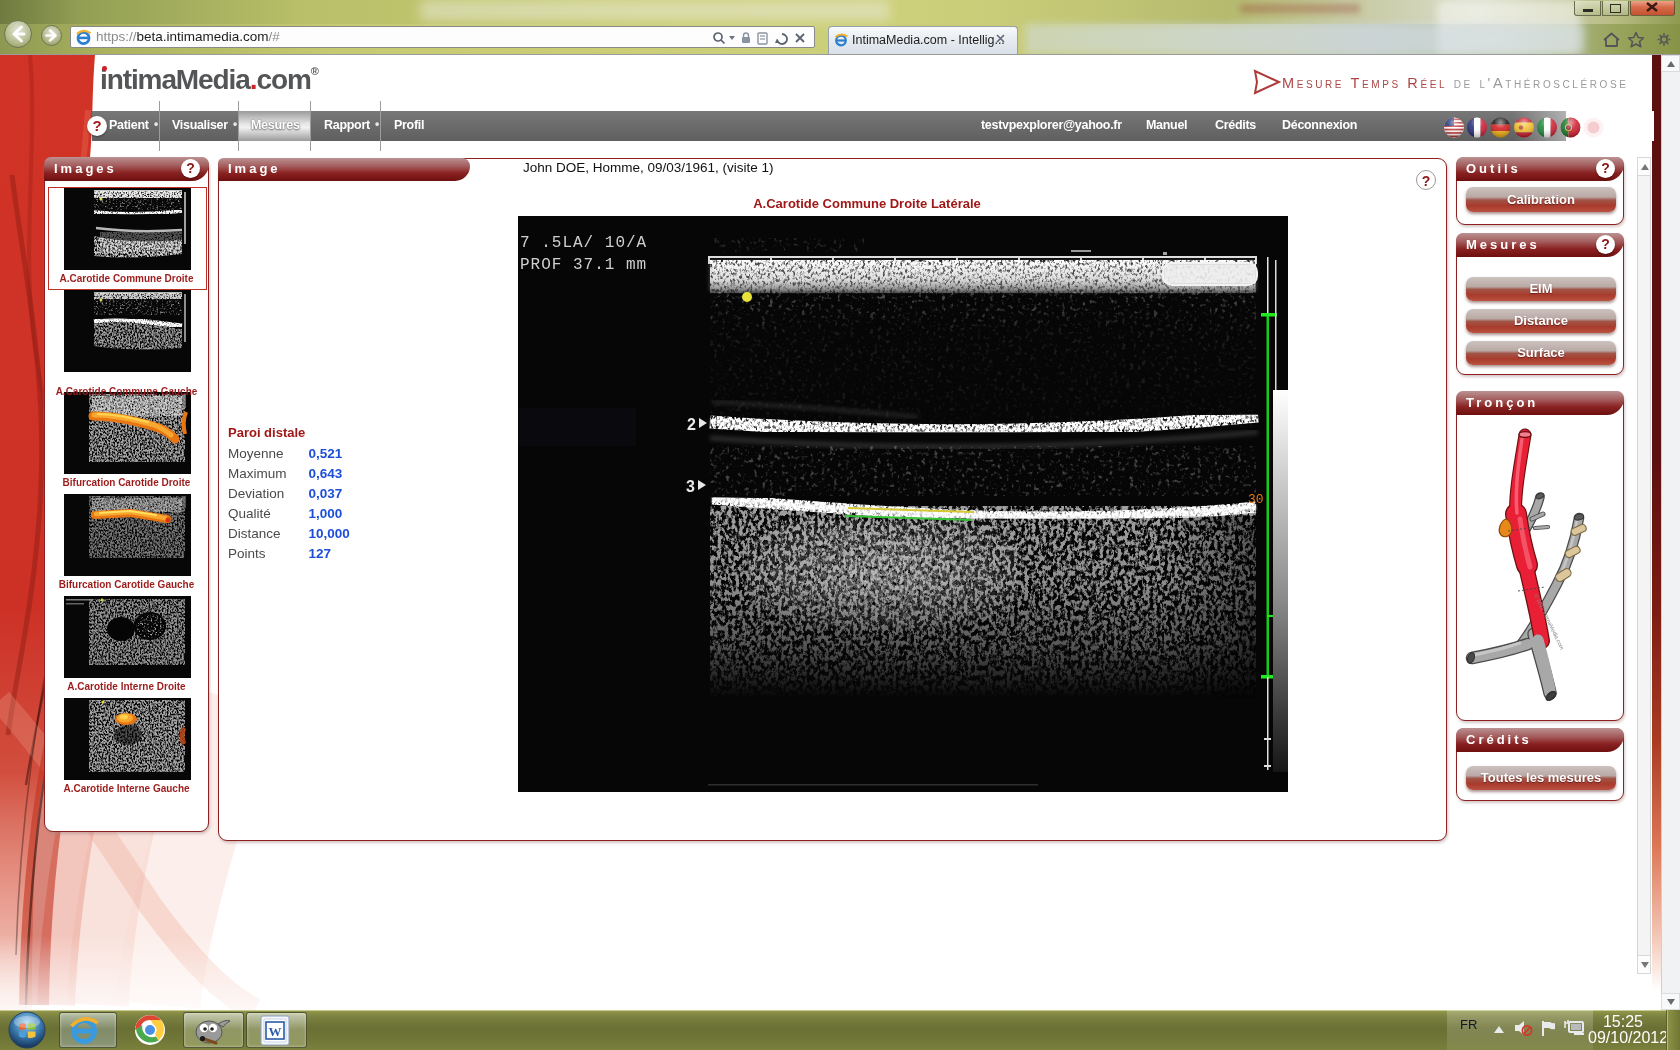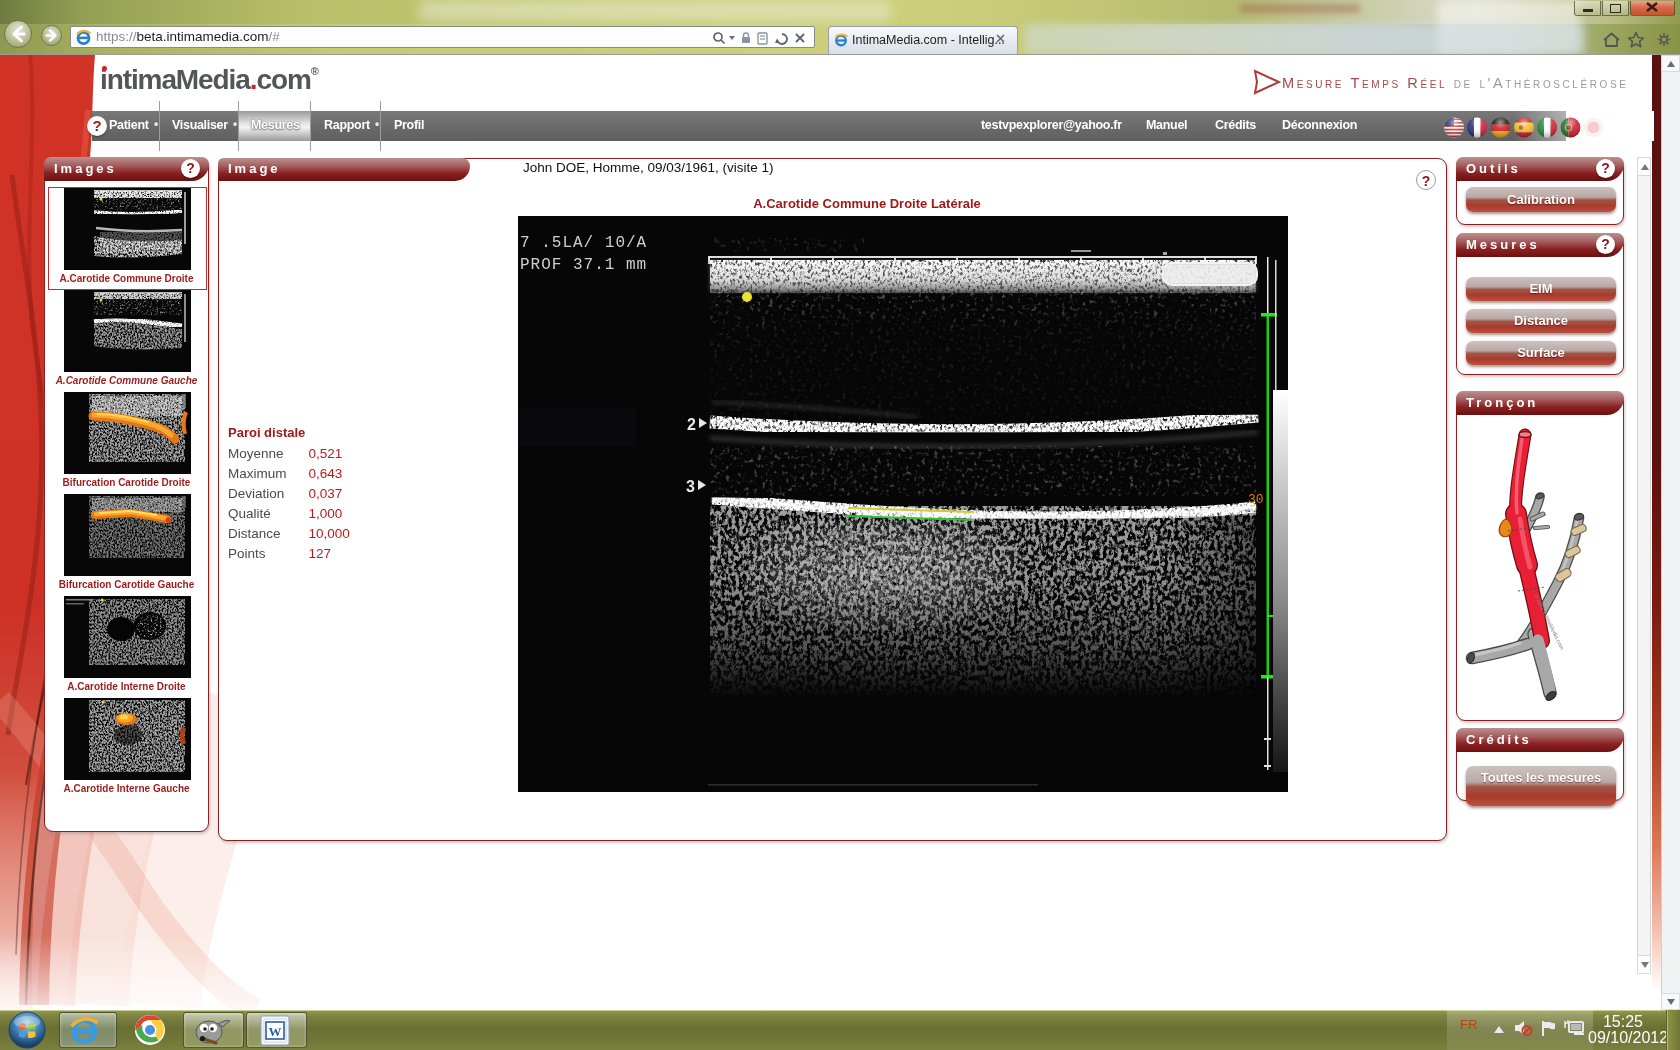--- a/index.html
+++ b/index.html
@@ -44,38 +44,38 @@
 #imagesPanel{left:44px;top:157px;width:165px;height:675px;}
 #imagePanel{left:218px;top:158px;width:1229px;height:683px;}
 #imgtab{position:absolute;left:-1px;top:-1px;width:252px;height:23px;background:linear-gradient(#bb9292 0%,#a45c5c 36%,#8a2222 66%,#6e0f0f 100%);border-radius:9px 14px 26px 0;color:#fff;font-weight:bold;font-size:13px;letter-spacing:3px;padding-left:10px;line-height:22px;box-sizing:border-box;}
 #patientinfo{left:523px;top:160px;font-size:13.5px;color:#111;}
 #imgq{left:1416px;top:170px;width:20px;height:20px;border-radius:50%;background:#fff;border:1px solid #999;color:#8c1616;font-weight:bold;font-size:14px;text-align:center;line-height:20px;box-sizing:border-box;}
 #ustitle{left:218px;top:196px;width:1298px;text-align:center;font-size:13px;font-weight:bold;color:#a01818;}
 #stats{left:228px;top:425px;font-size:13.5px;color:#444;}
 #stats .hd{color:#a01818;font-weight:bold;font-size:13px;margin-bottom:6px;}
 #stats table{border-collapse:collapse;font-size:13.5px;color:#4a4a4a;}
 #stats td{padding:0 0 5px 0;}
-#stats td.v{padding-left:22px;color:#b91c1c;}
+#stats td.v{padding-left:22px;color:#1d4ed8;font-weight:bold;}
 .thumbcap{position:absolute;left:44px;width:165px;text-align:center;font-size:10px;font-weight:bold;color:#9c1c1c;}
 #selbox{left:48px;top:187px;width:157px;height:101px;border:1px solid #c03028;}
 #outils{left:1456px;top:157px;width:168px;height:68px;}
 #mesures{left:1456px;top:233px;width:168px;height:142px;}
 #troncon{left:1456px;top:391px;width:168px;height:330px;}
 #donnees{left:1456px;top:728px;width:168px;height:73px;}
 #innersb{left:1637px;top:157px;width:14px;height:817px;background:#f4f4f4;border:1px solid #d4d4d4;box-sizing:border-box;}
 .sbbtn{position:absolute;left:0;width:14px;height:19px;background:#fdfdfd;border:1px solid #d8d8d8;box-sizing:border-box;}
 #iesb{left:1661px;top:55px;width:19px;height:955px;background:#f1f2f3;border-left:1px solid #cfcfcf;box-sizing:border-box;}
 .iesbbtn{position:absolute;left:1661px;width:19px;height:17px;background:#f8f9fa;border:1px solid #dcdcdc;box-sizing:border-box;}
 .tri{width:0;height:0;position:absolute;}
 #taskbar{left:0;top:1010px;width:1680px;height:40px;background:linear-gradient(#949a4a 0%,#7a8040 18%,#6a7034 45%,#6f7536 70%,#7a803c 100%);}
 #taskbar::before{content:"";position:absolute;left:0;top:0;width:1680px;height:1px;background:#c9cc92;}
 .tbtn{position:absolute;top:1012px;height:36px;border-radius:3px;border:1px solid rgba(60,65,30,0.8);background:linear-gradient(rgba(245,248,252,0.6),rgba(215,222,190,0.35) 50%,rgba(190,198,150,0.4));box-sizing:border-box;box-shadow:inset 0 0 3px rgba(255,255,255,0.5);}
 #trayglass{left:1447px;top:1010px;width:146px;height:40px;background:linear-gradient(rgba(255,255,255,0.22),rgba(255,255,255,0.08));}
 #clock{left:1588px;top:1014px;width:70px;text-align:center;font-size:16px;color:#fdfdfd;line-height:16px;}
-#fr{left:1460px;top:1017px;font-size:13px;color:#c2410c;}
+#fr{left:1460px;top:1017px;font-size:13px;color:#0f172a;}
 #showdesk{left:1666px;top:1010px;width:14px;height:40px;background:linear-gradient(90deg,#8d9448,#717733);border-left:1px solid #5c6128;box-shadow:inset 1px 0 0 rgba(255,255,255,0.35);box-sizing:border-box;}
 .trayico{position:absolute;top:1019px;}
 </style>
 </head>
 <body>
 
 <div class="abs" id="chrome"></div>
 <div class="abs" id="chromerow2"></div>
 <div class="abs" id="blurwin2"></div>
 <div class="abs" id="blurwin"></div>
@@ -380,21 +380,21 @@
       <rect x="25" y="2" width="96" height="72" fill="#fff" opacity="0.85"></rect>
     </g>
 <ellipse cx="64" cy="37" rx="14" ry="10" fill="#060607" opacity="0.55"></ellipse>
 <ellipse cx="62" cy="21" rx="11" ry="6" fill="#e87612"></ellipse>
 <ellipse cx="61" cy="20" rx="8" ry="4.5" fill="#f8a830"></ellipse>
 <ellipse cx="60" cy="19" rx="4" ry="2.5" fill="#ffd24d"></ellipse>
 <path d="M120,30 Q116,38 120,46" stroke="#b04010" stroke-width="5" fill="none" opacity="0.9"></path>
 <circle cx="39" cy="4" r="1.4" fill="#ddd838"></circle>
 </svg>
 <div class="thumbcap" style="top:273px;">A.Carotide Commune Droite</div>
-<div class="thumbcap" style="top:375px;font-style:italic;">A.Carotide Commune Gauche</div>
+<div class="thumbcap" style="top:386px;">A.Carotide Commune Gauche</div>
 <div class="thumbcap" style="top:477px;">Bifurcation Carotide Droite</div>
 <div class="thumbcap" style="top:579px;">Bifurcation Carotide Gauche</div>
 <div class="thumbcap" style="top:681px;">A.Carotide Interne Droite</div>
 <div class="thumbcap" style="top:783px;">A.Carotide Interne Gauche</div>
 <div class="abs panel" id="imagePanel">
     <div id="imgtab">Image</div>
   </div>
 <div class="abs" id="patientinfo">John DOE, Homme, 09/03/1961, (visite 1)</div>
 <div class="abs" id="imgq">?</div>
 <div class="abs" id="ustitle">A.Carotide Commune Droite Latérale</div>
@@ -616,21 +616,21 @@
       <rect x="95" y="156" width="16.5" height="8.5" rx="4" fill="#dcc69c" stroke="#7a6a46" stroke-width="1.1"></rect>
     </g>
 <path d="M42,107 C39,111 38,117 41,120 C44,123 49,122 51,118 C53,114 51,109 49,106 C47,103 44,104 42,107 Z" fill="#e8871a" stroke="#8a4a0a" stroke-width="1.2"></path>
 <path d="M48,116 L74,112" stroke="#444" stroke-width="0.9" stroke-dasharray="2,2" fill="none"></path>
 <path d="M58,176 L85,172" stroke="#444" stroke-width="0.9" stroke-dasharray="2,2" fill="none"></path>
 <text x="0" y="0" transform="translate(74,180) rotate(64)" font-size="5.5" fill="#8a8a8a" font-family="Liberation Sans,sans-serif">© 2012 IntimaMedia.com</text>
 </svg>
 <div class="abs panel" id="donnees">
     <div class="phead">Crédits</div>
   </div>
-<div class="rbtn" style="left:1466px;top:766px;width:150px;height:40px;line-height:24px;">Toutes les mesures</div>
+<div class="rbtn" style="left:1466px;top:766px;width:150px;height:24px;line-height:24px;">Toutes les mesures</div>
 
 <div class="abs" id="innersb"></div>
 <div class="sbbtn" style="left:1637px;top:157px;">
     <div class="tri" style="left:3px;top:6px;border-left:4px solid transparent;border-right:4px solid transparent;border-bottom:6px solid #777;"></div>
   </div>
 <div class="sbbtn" style="left:1637px;top:955px;">
     <div class="tri" style="left:3px;top:6px;border-left:4px solid transparent;border-right:4px solid transparent;border-top:6px solid #777;"></div>
   </div>
 <div class="abs" id="iesb"></div>
 <div class="iesbbtn" style="top:55px;">

